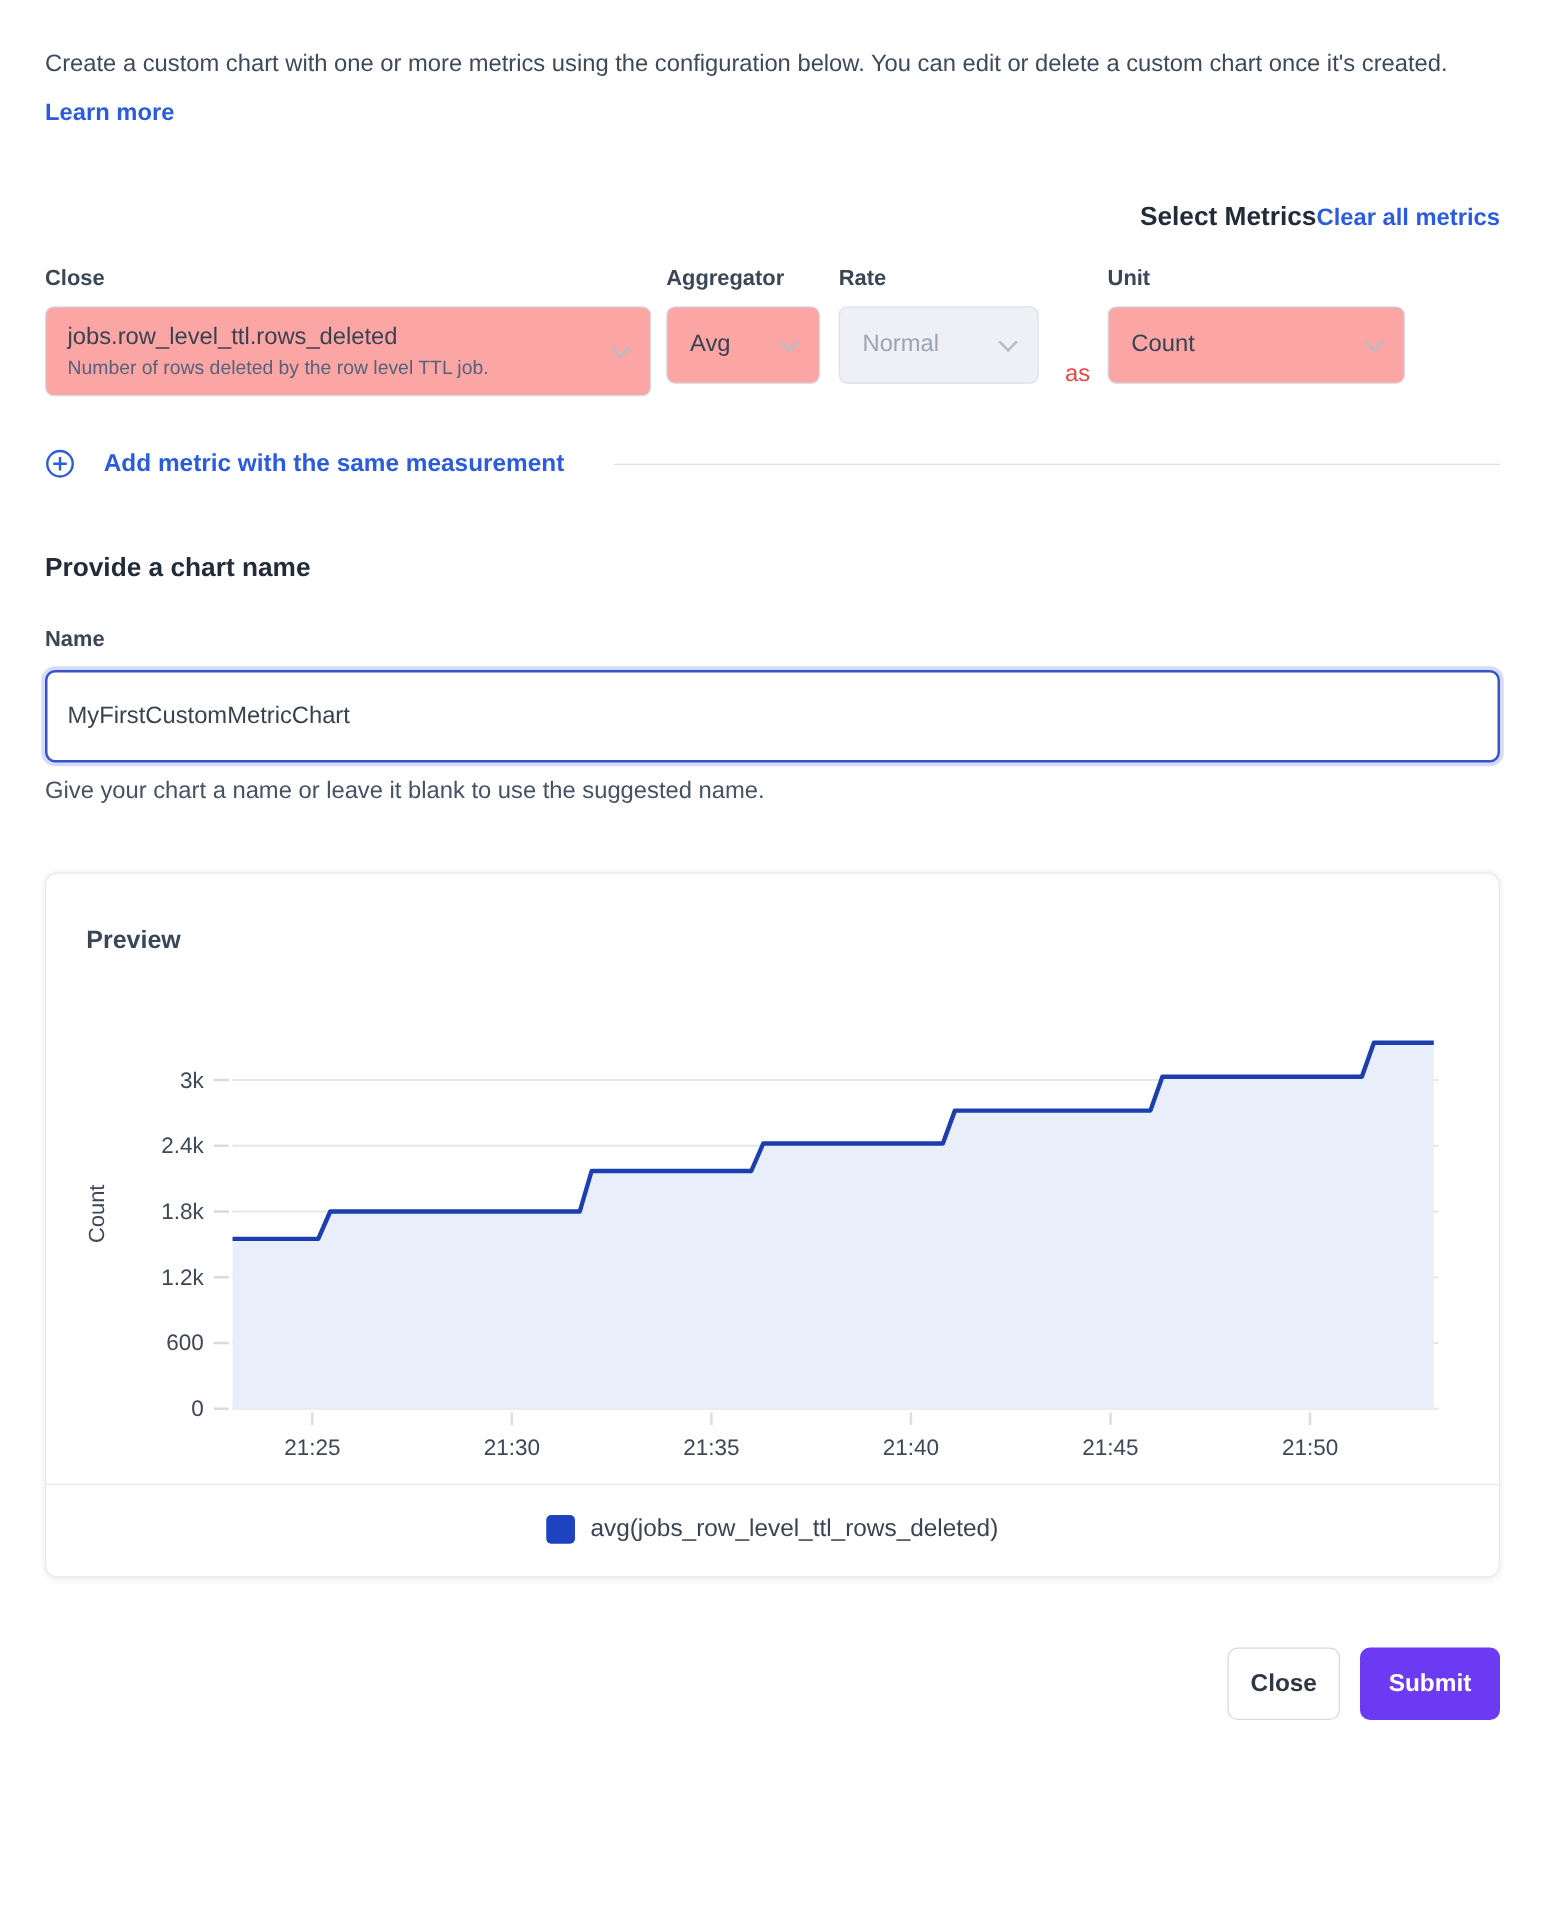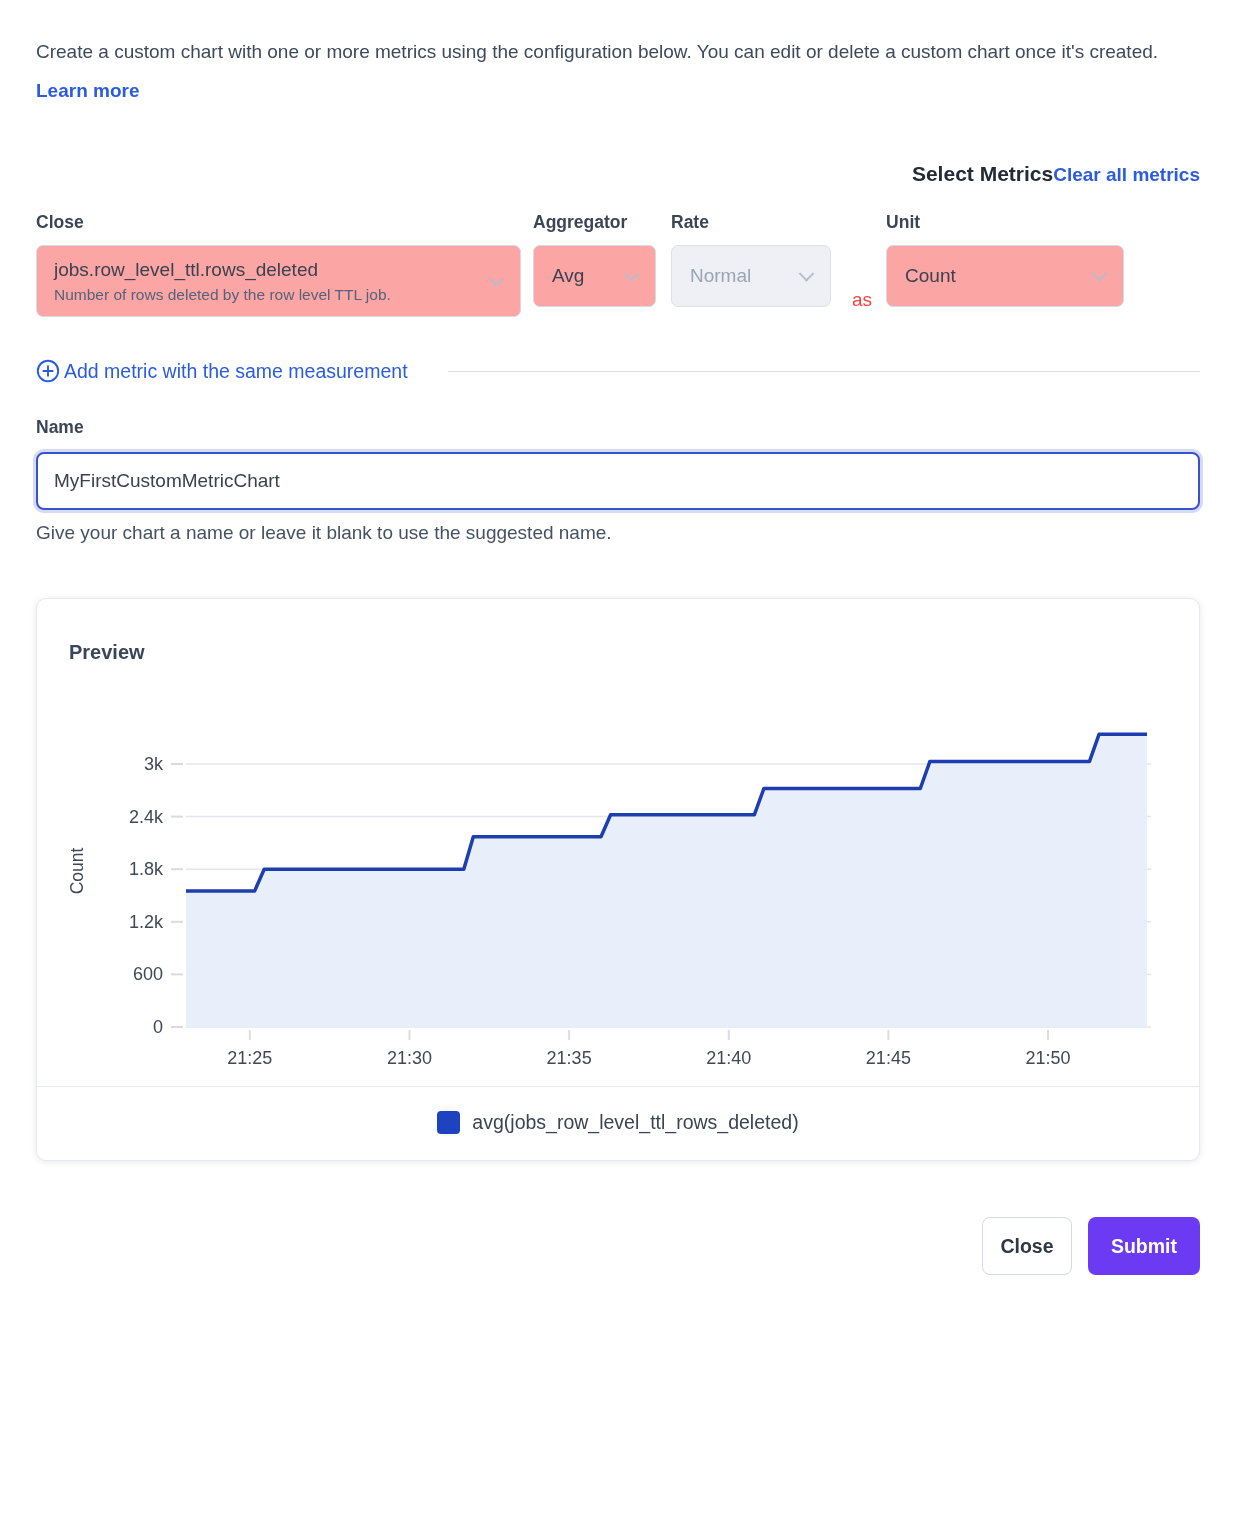--- a/index.html
+++ b/index.html
@@ -42,28 +42,28 @@
   .simple-select { height:62px; padding:0 40px 0 18px; font-size:19px; color:#3a4250; }
   .select-box.disabled { background:#eef0f6; border-color:#dde0e9; cursor:default; }
   .select-box.disabled .sel-value { color:#9aa4b5; }
   .chev { position:absolute; right:18px; top:50%; width:11px; height:11px;
     border-right:2px solid #b6bcc8; border-bottom:2px solid #b6bcc8;
     transform:translateY(-70%) rotate(45deg); }
   .as-wrap { align-self:flex-end; margin:0 14px 6px 21px; font-size:19px; color:#ef4444; }
 
   
   .add-row { margin-top:42px; display:flex; align-items:center; }
-  .add-link { display:flex; align-items:center; gap:4px; font-size:19.5px; font-weight:normal; cursor:pointer; }
+  .add-link { display:flex; align-items:center; gap:23px; font-size:19.5px; font-weight:bold; cursor:pointer; }
   .add-divider { flex:1; height:1px; background:#dcdfe6; margin-left:40px; }
 
   
   .name-heading { margin-top:60px; }
   .name-label { margin-top:34px; font-size:17.5px; font-weight:bold; color:#3a4656; }
   .name-input {
-    margin-top:14px; width:1164px; height:58px; font-size:19px; color:#3a4250;
+    margin-top:14px; width:1164px; height:74px; font-size:19px; color:#3a4250;
     font-family:"Liberation Sans", sans-serif;
     padding:0 16px; border:2px solid #3752cd; border-radius:8px; outline:none;
     box-shadow:0 0 0 3px rgba(88,110,230,0.25);
   }
   .helper { margin-top:12px; font-size:19px; color:#465263; }
 
   
   .preview-card { margin-top:54px; width:1164px; border:1px solid #e7e9ee; border-radius:10px;
     box-shadow:0 1px 6px rgba(60,66,87,0.12); background:#fff; padding-top:42px; }
   .preview-heading { font-size:20px; font-weight:bold; color:#39465a; padding-left:32px; }
@@ -140,20 +140,21 @@
     <a href="#" class="link add-link">
       <svg width="24" height="24" viewBox="0 0 24 24">
         <circle cx="12" cy="12" r="10.2" fill="none" stroke="#2b5ce0" stroke-width="1.9"></circle>
         <path d="M12 6.6 v10.8 M6.6 12 h10.8" stroke="#2b5ce0" stroke-width="1.9"></path>
       </svg>
       <span>Add metric with the same measurement</span>
     </a>
     <div class="add-divider"></div>
   </div>
 
+  <h2 class="section-heading name-heading">Provide a chart name</h2>
   <div class="name-label">Name</div>
   <input class="name-input" type="text" value="MyFirstCustomMetricChart" style="">
   <div class="helper">Give your chart a name or leave it blank to use the suggested name.</div>
 
   <div class="preview-card">
     <div class="preview-heading">Preview</div>
     <div class="chart-wrap">
       <svg width="1162" height="412" viewBox="0 0 1162 412">
           <line x1="149" x2="1114" y1="361" y2="361" stroke="#e4e6eb" stroke-width="1.5"></line>
           <line x1="134" x2="146" y1="361" y2="361" stroke="#d9dbe0" stroke-width="2"></line>

